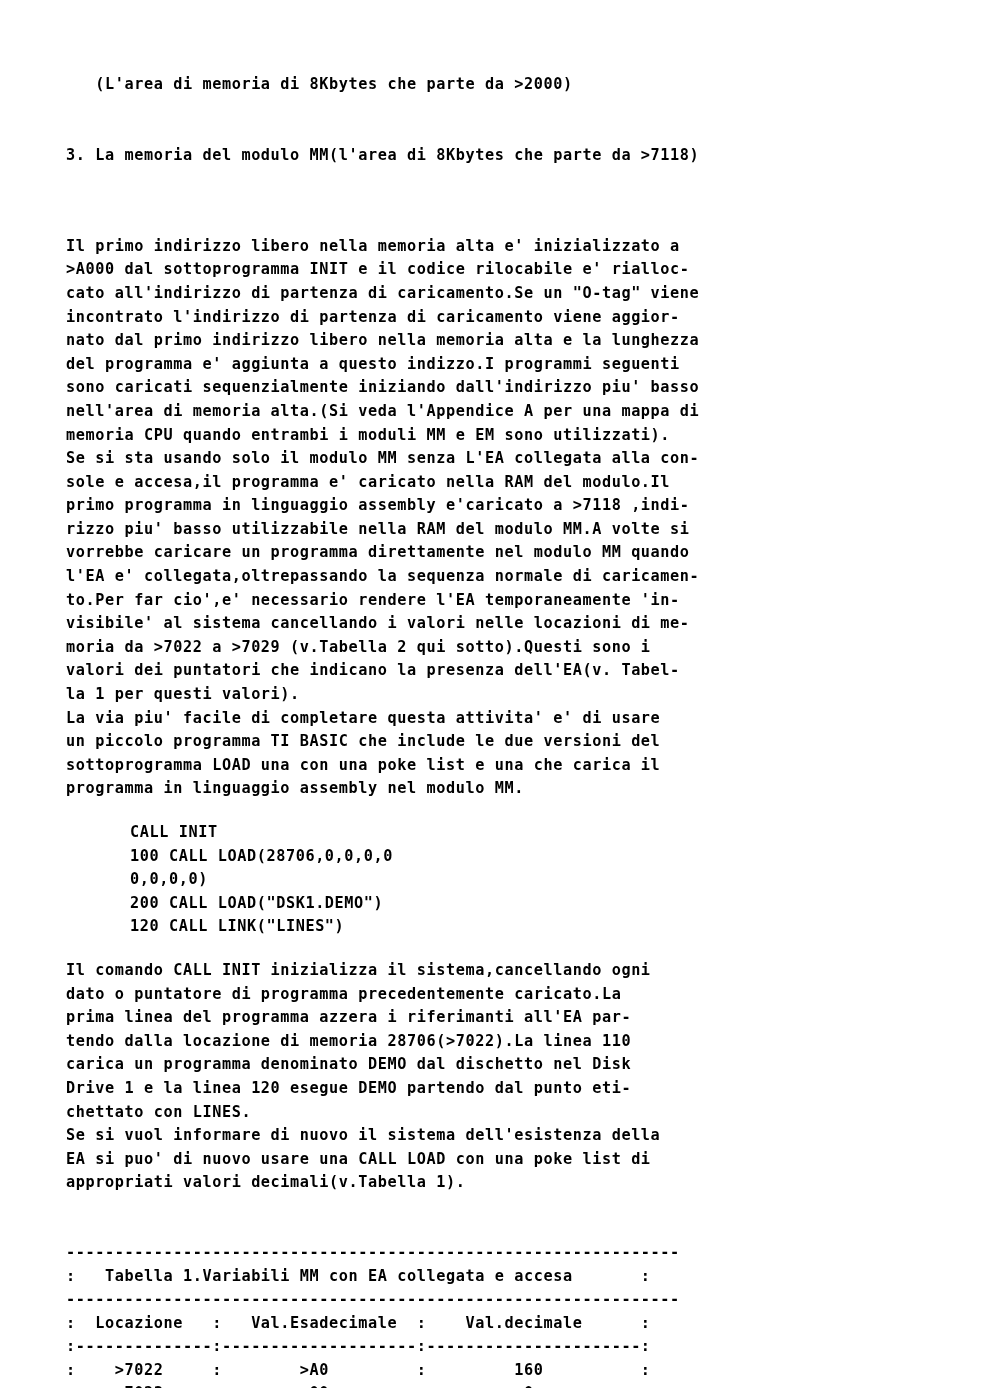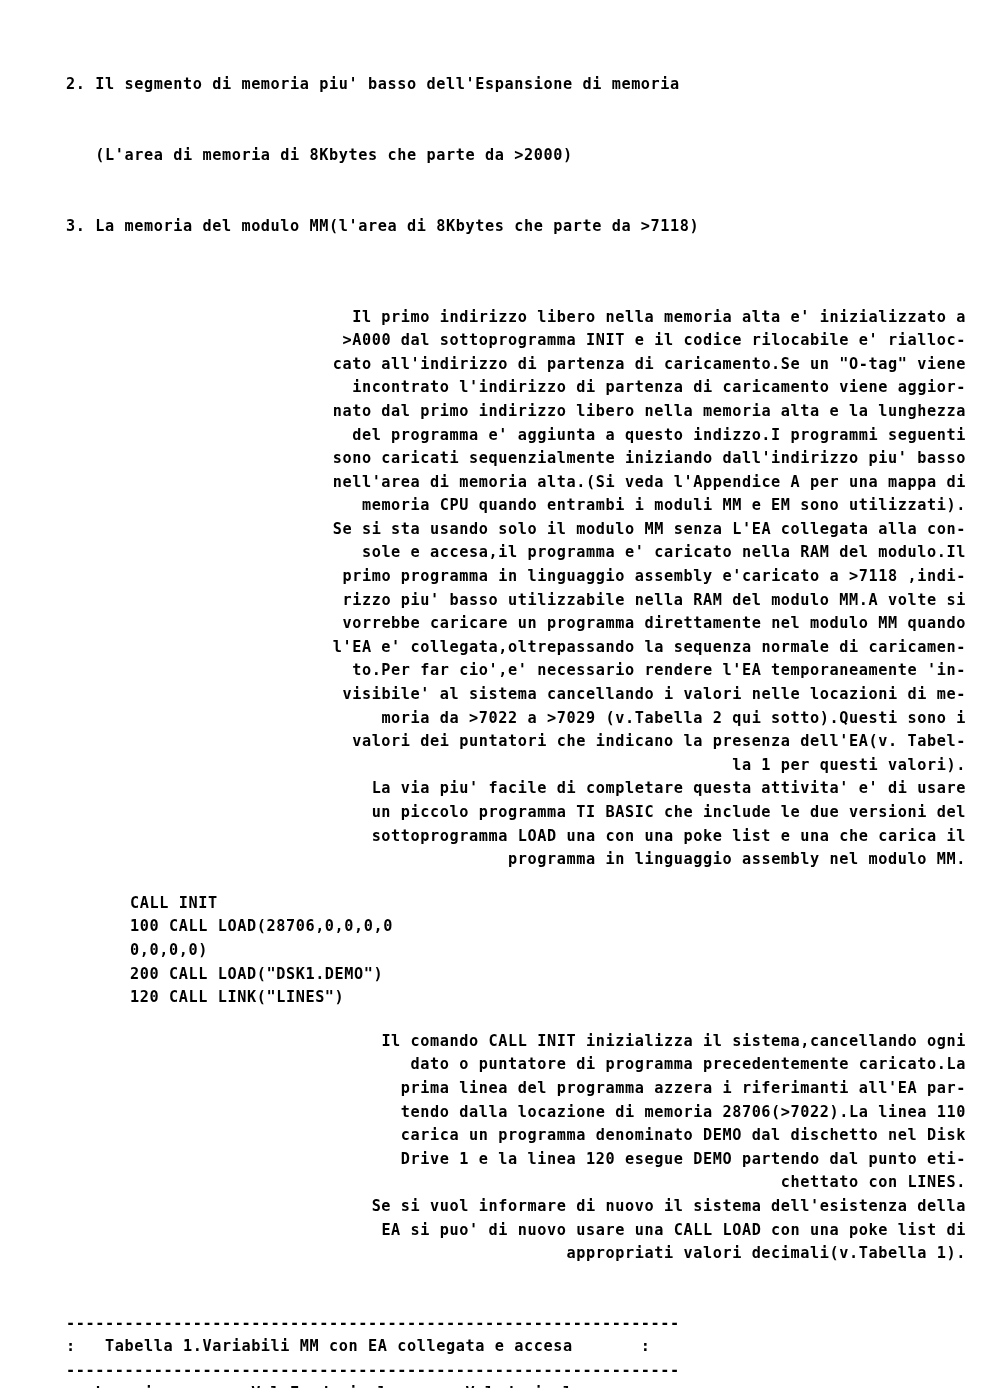--- a/index.html
+++ b/index.html
@@ -37,21 +37,20 @@
   }
   .numlist {
     margin: 0;
     padding: 0;
   }
   .numlist .li {
     white-space: pre;
   }
   .block {
     margin-top: 20px;
-    text-align: right;
   }
   .para {
     white-space: pre;
   }
   .codeblock {
     margin-top: 20px;
     margin-left: 64px;
     white-space: pre;
   }
   .table-wrap {
@@ -60,21 +59,20 @@
     white-space: pre;
   }
 </style>
 </head>
 <body>
 
 <div class="page">
   <div class="content">
 
     <div class="numlist mono">
-      <div class="li">2. Il segmento di memoria piu' basso dell'Espansione di memoria</div>
       <div class="li">   (L'area di memoria di 8Kbytes che parte da &gt;2000)</div>
       <div class="li">3. La memoria del modulo MM(l'area di 8Kbytes che parte da &gt;7118)</div>
     </div>
 
     <div class="block para mono">Il primo indirizzo libero nella memoria alta e' inizializzato a
 &gt;A000 dal sottoprogramma INIT e il codice rilocabile e' rialloc-
 cato all'indirizzo di partenza di caricamento.Se un "O-tag" viene
 incontrato l'indirizzo di partenza di caricamento viene aggior-
 nato dal primo indirizzo libero nella memoria alta e la lunghezza
 del programma e' aggiunta a questo indizzo.I programmi seguenti

